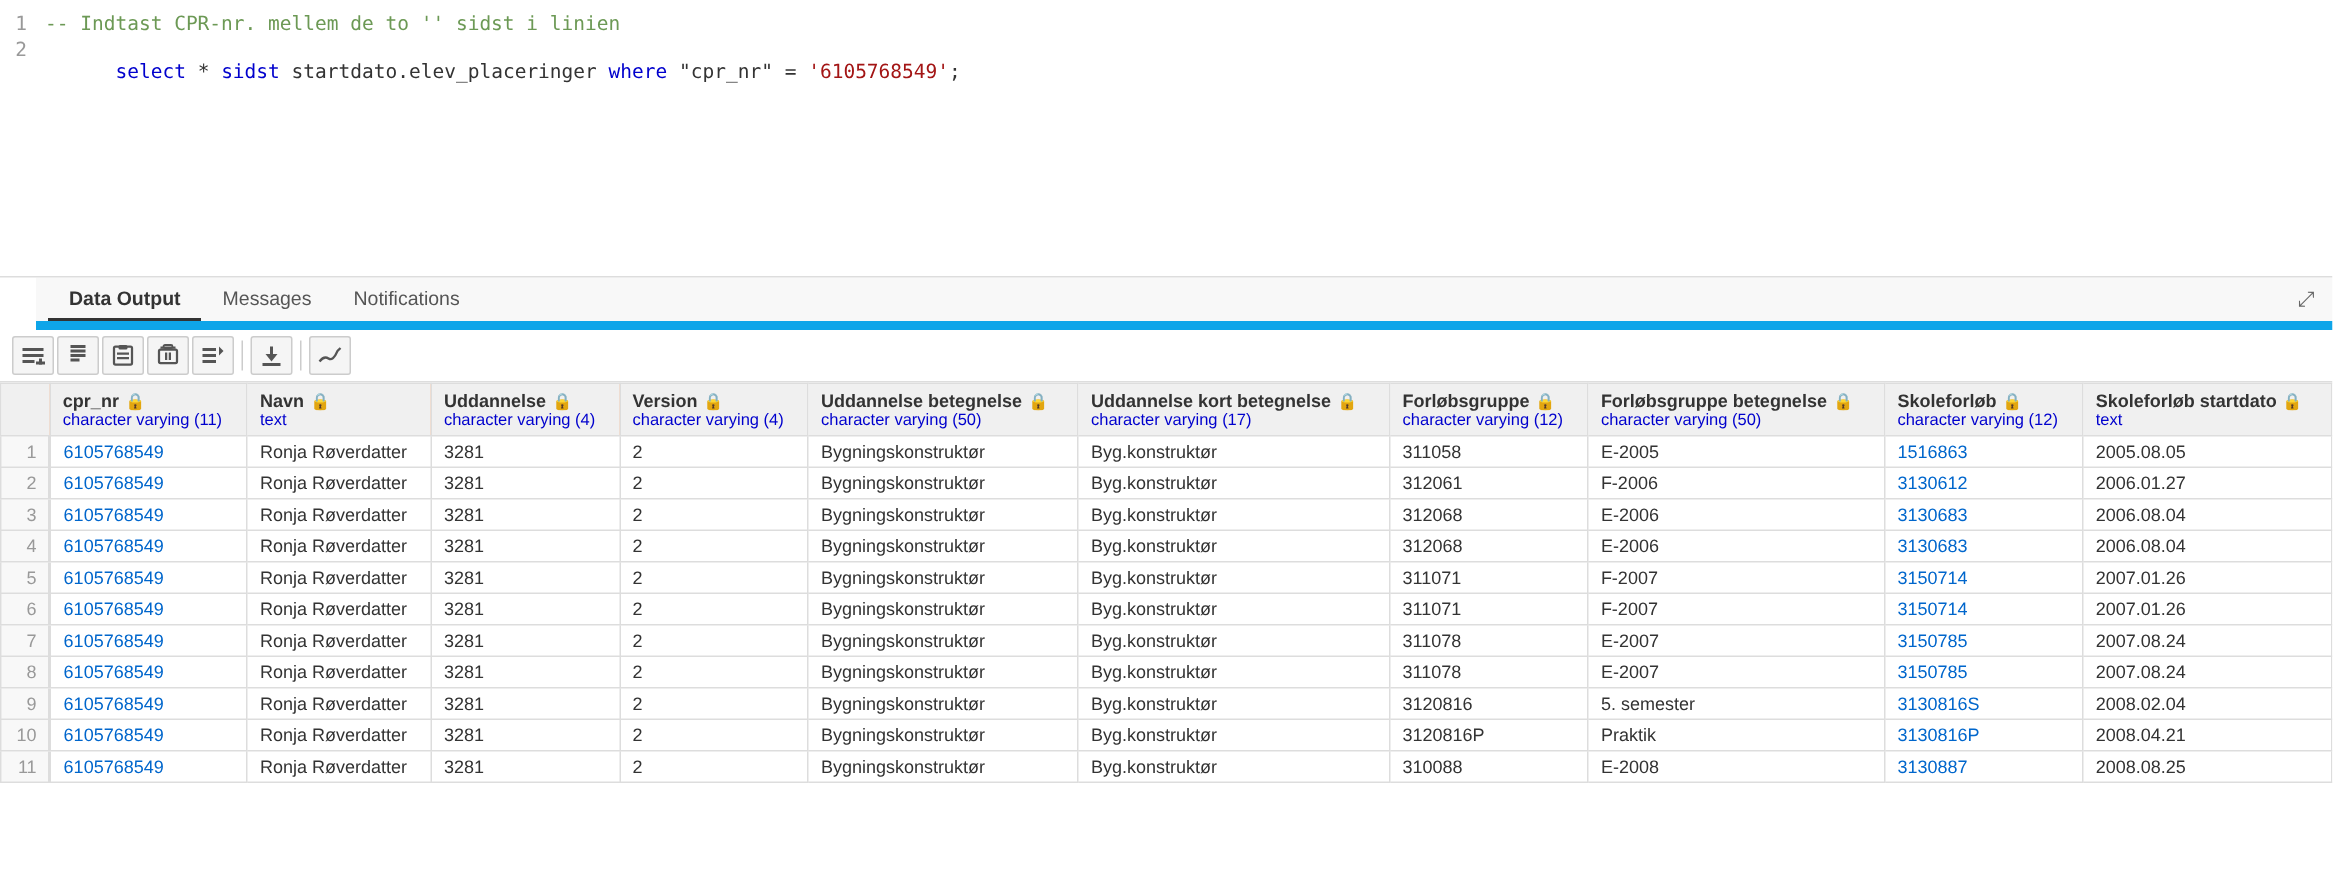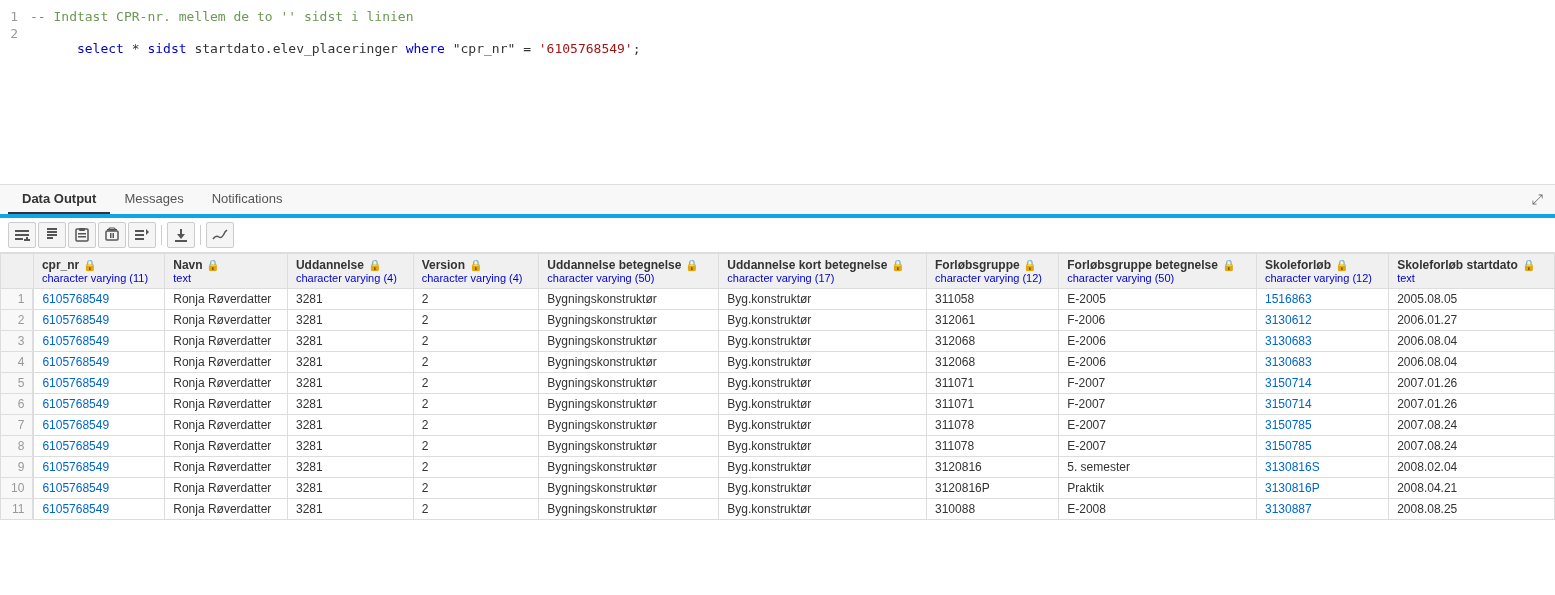--- a/index.html
+++ b/index.html
@@ -34,23 +34,24 @@
     }
     .sql-comment { color: #6c9955; }
     .sql-keyword { color: #0000cd; font-weight: normal; }
     .sql-text { color: #333; }
     .sql-string { color: #a31515; }
 
     
     .tabs-bar {
       display: flex;
       align-items: center;
-      border-bottom: 4px solid #0ea5e9;
+      border-bottom: 6px solid #0ea5e9;
       padding: 0 8px;
       background: #f8f8f8;
+      margin-left: 24px;
     }
     .tab {
       padding: 6px 14px;
       cursor: pointer;
       font-size: 13px;
       color: #555;
       border-bottom: 2px solid transparent;
       font-family: Arial, sans-serif;
     }
     .tab.active {

